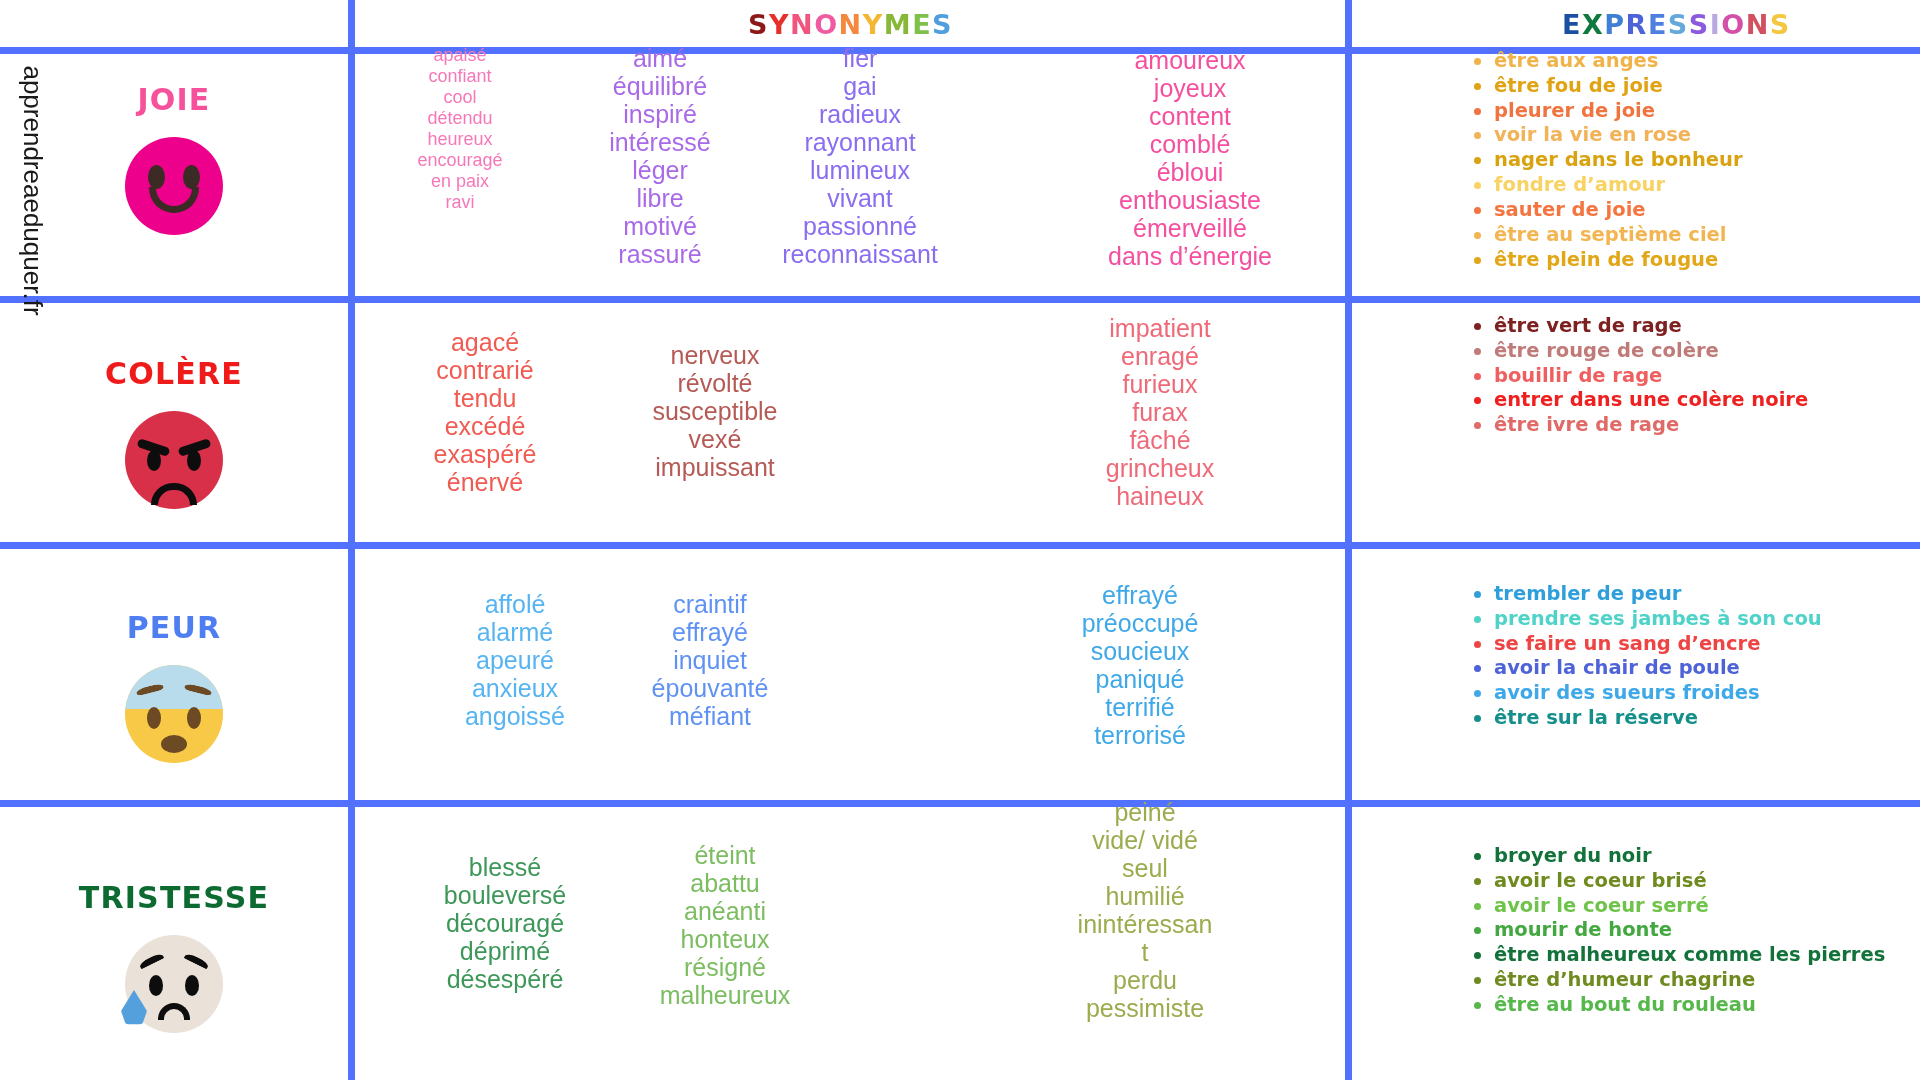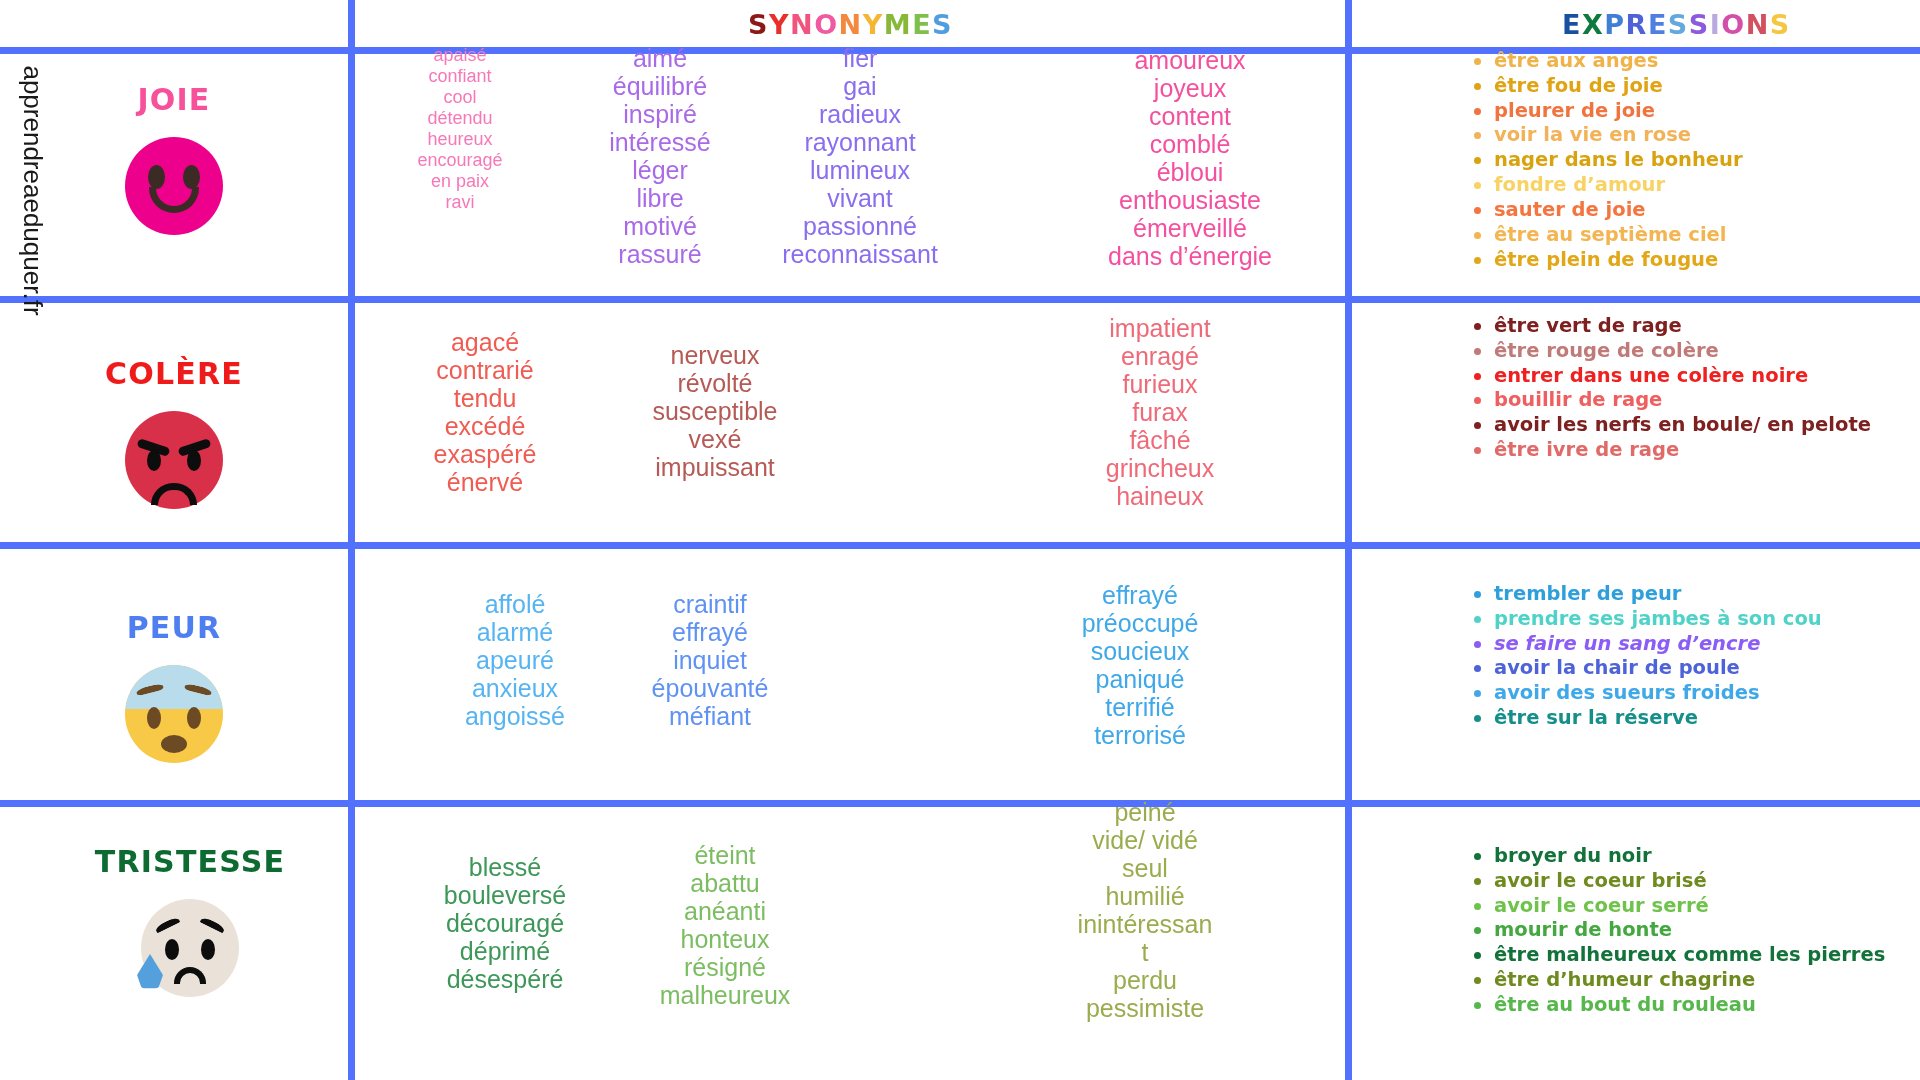--- a/index.html
+++ b/index.html
@@ -247,23 +247,22 @@
         <div>enragé</div>
         <div>furieux</div>
         <div>furax</div>
         <div>fâché</div>
         <div>grincheux</div>
         <div>haineux</div>
       </div>
       <div class="exp-area" style="top: 315px;">
         <div class="exp-item" style="color: rgb(126, 32, 32);">être vert de rage</div>
         <div class="exp-item" style="color: rgb(192, 122, 120);">être rouge de colère</div>
+        <div class="exp-item" style="color: rgb(239, 95, 95);">bouillir de rage</div>
         <div class="exp-item" style="color: rgb(238, 32, 32);">entrer dans une colère noire</div>
-        <div class="exp-item" style="color: rgb(239, 95, 95);">bouillir de rage</div>
-        <div class="exp-item" style="color: rgb(126, 32, 32);">avoir les nerfs en boule/ en pelote</div>
         <div class="exp-item" style="color: rgb(224, 106, 104);">être ivre de rage</div>
       </div>
       <div class="emo-cell" style="top: 610px;">
         <div class="emo-name" style="color: rgb(78, 126, 240);">PEUR</div>
         <div class="emo-face" style="width: 98px;">
           <div class="face face-fear">
             <div class="cap"></div>
             <div class="brow l"></div>
             <div class="brow r"></div>
             <div class="eye l"></div>
@@ -290,26 +289,26 @@
         <div>effrayé</div>
         <div>préoccupé</div>
         <div>soucieux</div>
         <div>paniqué</div>
         <div>terrifié</div>
         <div>terrorisé</div>
       </div>
       <div class="exp-area" style="top: 583px;">
         <div class="exp-item" style="color: rgb(47, 159, 220);">trembler de peur</div>
         <div class="exp-item" style="color: rgb(79, 211, 200);">prendre ses jambes à son cou</div>
-        <div class="exp-item" style="color: #8b5cf6; font-style: italic;">se faire un sang d’encre</div>
+        <div class="exp-item" style="color: #ef4444;">se faire un sang d’encre</div>
         <div class="exp-item" style="color: rgb(79, 99, 216);">avoir la chair de poule</div>
         <div class="exp-item" style="color: rgb(63, 168, 232);">avoir des sueurs froides</div>
         <div class="exp-item" style="color: rgb(21, 143, 138);">être sur la réserve</div>
       </div>
-      <div class="emo-cell" style="top: 844px; margin-left: 16px;">
+      <div class="emo-cell" style="top: 880px;">
         <div class="emo-name" style="color: rgb(13, 107, 50);">TRISTESSE</div>
         <div class="emo-face" style="width: 98px;">
           <div class="face face-sad">
             <div class="brow l"></div>
             <div class="brow r"></div>
             <div class="eye l"></div>
             <div class="eye r"></div>
             <div class="mouth"></div>
             <div class="tear"></div>
           </div>

